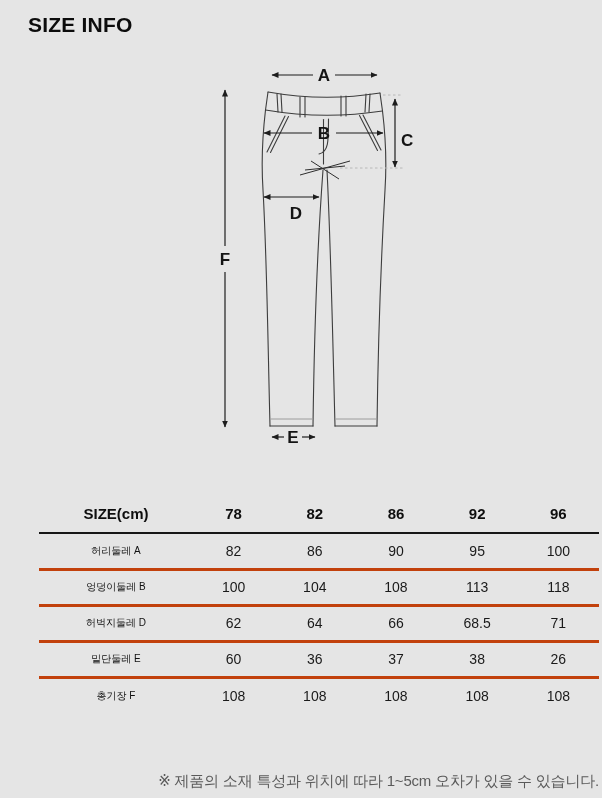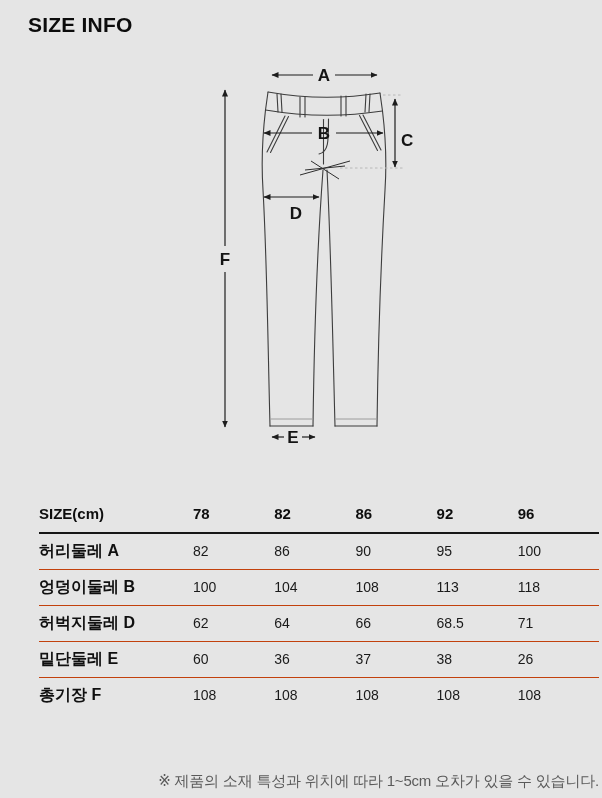--- a/index.html
+++ b/index.html
@@ -23,29 +23,29 @@
   .guide{stroke:#b8b8b8;stroke-width:1;fill:none;stroke-dasharray:2.5 2.5;}
   .mline{stroke:#1d1d1d;stroke-width:1.2;fill:none;}
   .mlabel{font-family:"Liberation Sans","DejaVu Sans",sans-serif;font-size:17px;font-weight:700;fill:#141414;}
 
   .size-table{
     position:absolute;left:39px;top:495px;width:560px;
     border-collapse:collapse;table-layout:fixed;
   }
   .size-table col.c-label{width:27.5%;}
   .size-table th,.size-table td{
-    text-align:left;vertical-align:middle;padding:0;
+    text-align:center;vertical-align:middle;padding:0;
   }
   .size-table thead th{
     height:37px;font-size:15px;font-weight:700;color:#0e0e0e;
   }
   .size-table thead tr{border-bottom:2px solid #161616;}
   .size-table tbody tr{height:36px;}
-  .size-table tbody tr + tr{border-top:1px solid #c2410c;}
-  .size-table tbody th{font-size:16px;font-weight:700;color:#101010;}
+  .size-table tbody tr + tr{border-top:3px solid #c2410c;}
+  .size-table tbody th{font-size:10px;font-weight:400;color:#101010;}
   .size-table tbody td{font-size:14px;font-weight:400;color:#1a1a1a;}
 
   .footnote{
     position:absolute;left:39px;top:772px;width:560px;
     text-align:right;font-size:15px;color:#5a5a5a;letter-spacing:-0.2px;
   }
 </style>
 </head>
 <body>
 

